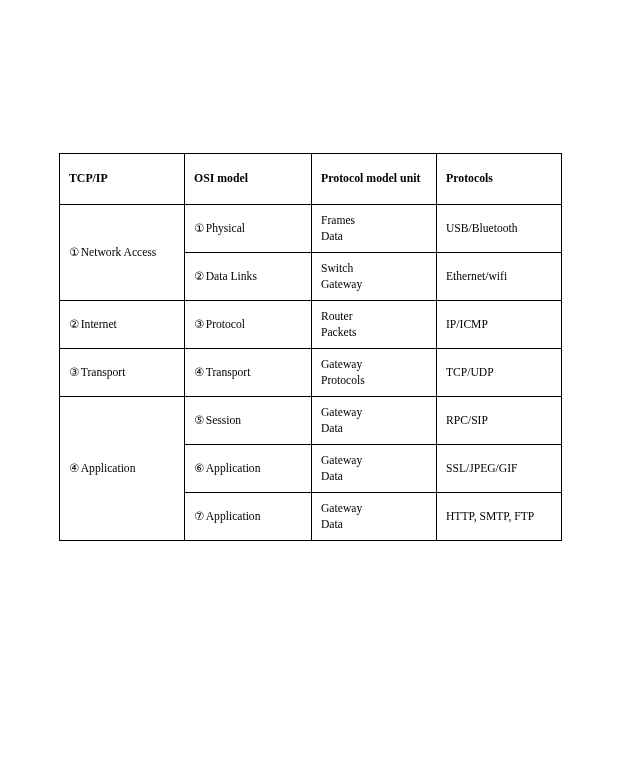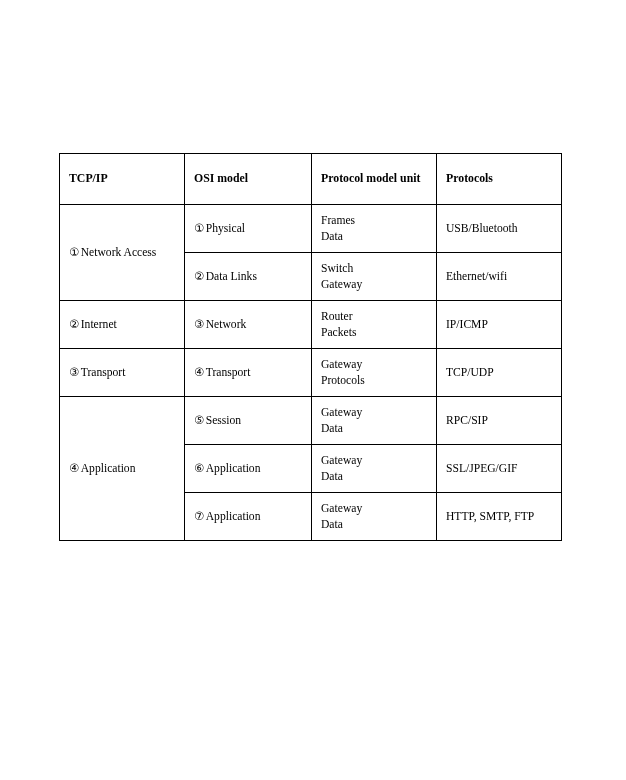--- a/index.html
+++ b/index.html
@@ -134,21 +134,21 @@
             <span class="cell-line">Gateway</span>
           </td>
           <td>Ethernet/wifi</td>
         </tr>
 
         <tr>
           <td>
             <span class="nowrap"><span class="num">②</span><span>Internet</span></span>
           </td>
           <td>
-            <span class="nowrap"><span class="num">③</span><span>Network</span></span>
+            <span class="nowrap"><span class="num">③</span><span>Protocol</span></span>
           </td>
           <td>
             <span class="cell-line">Router</span>
             <span class="cell-line">Packets</span>
           </td>
           <td>IP/ICMP</td>
         </tr>
 
         <tr>
           <td>

